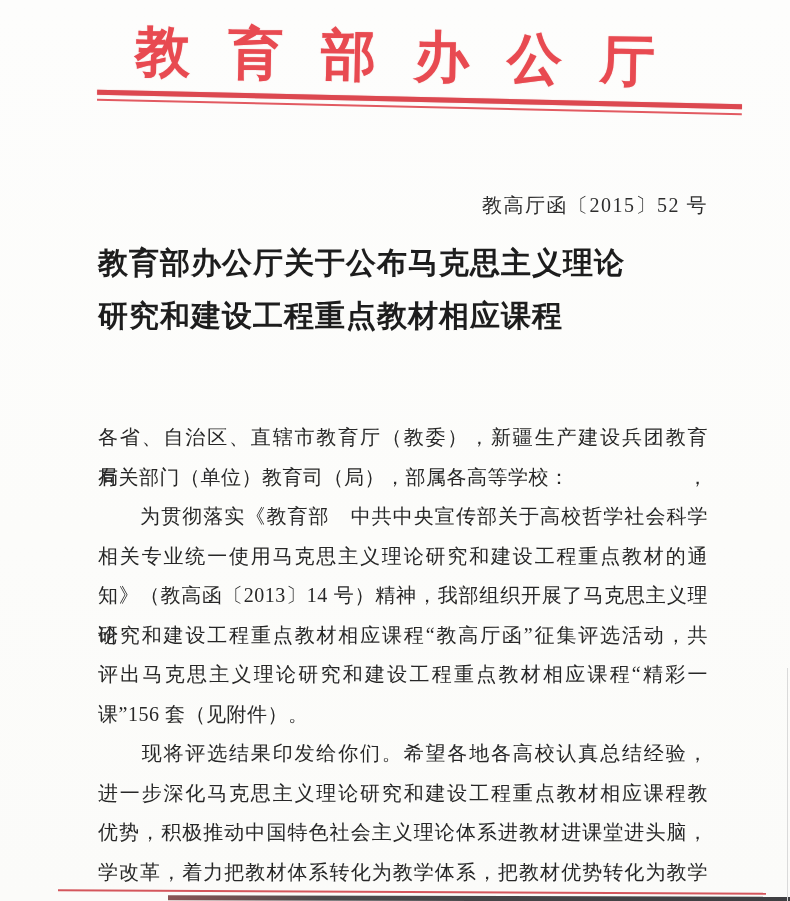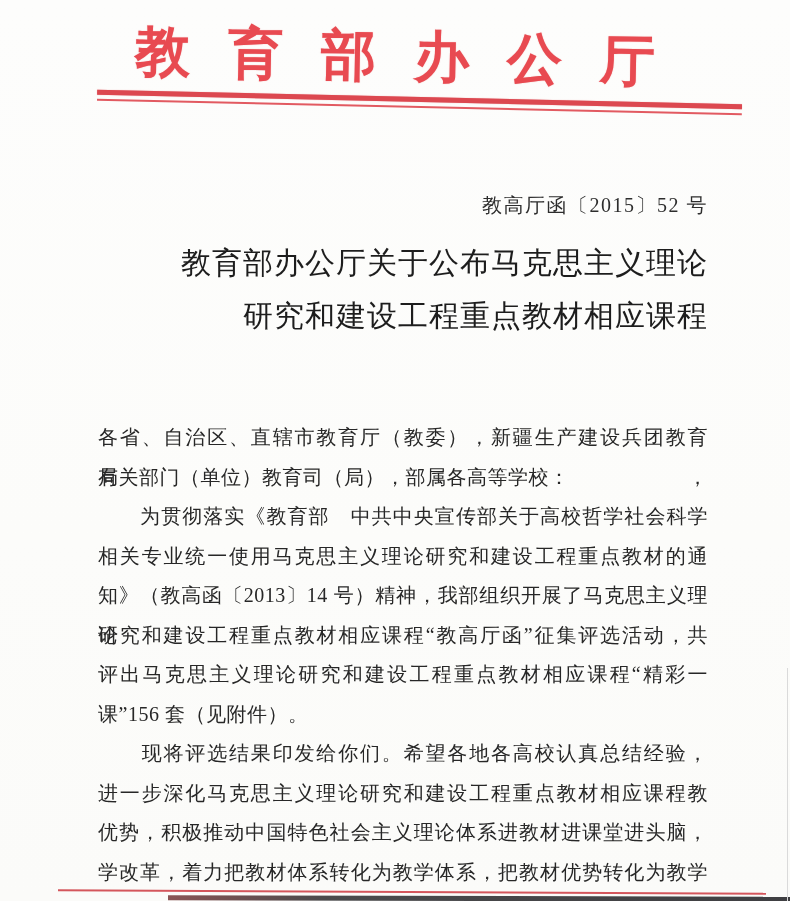--- a/index.html
+++ b/index.html
@@ -64,23 +64,23 @@
     letter-spacing: 1.5px;
     color: #2d2d2d;
     margin-top: 44px;
   }
   
   .doc-title {
     position: absolute;
     top: 236px;
     left: 98px;
     width: 610px;
-    text-align: right;
+    text-align: left;
     font-size: 30px;
-    font-weight: 400;
+    font-weight: 700;
     line-height: 53px;
     color: #1d1d1d;
     letter-spacing: 1px;
   }
   
   .doc-body {
     position: absolute;
     top: 418px;
     left: 98px;
     width: 610px;

